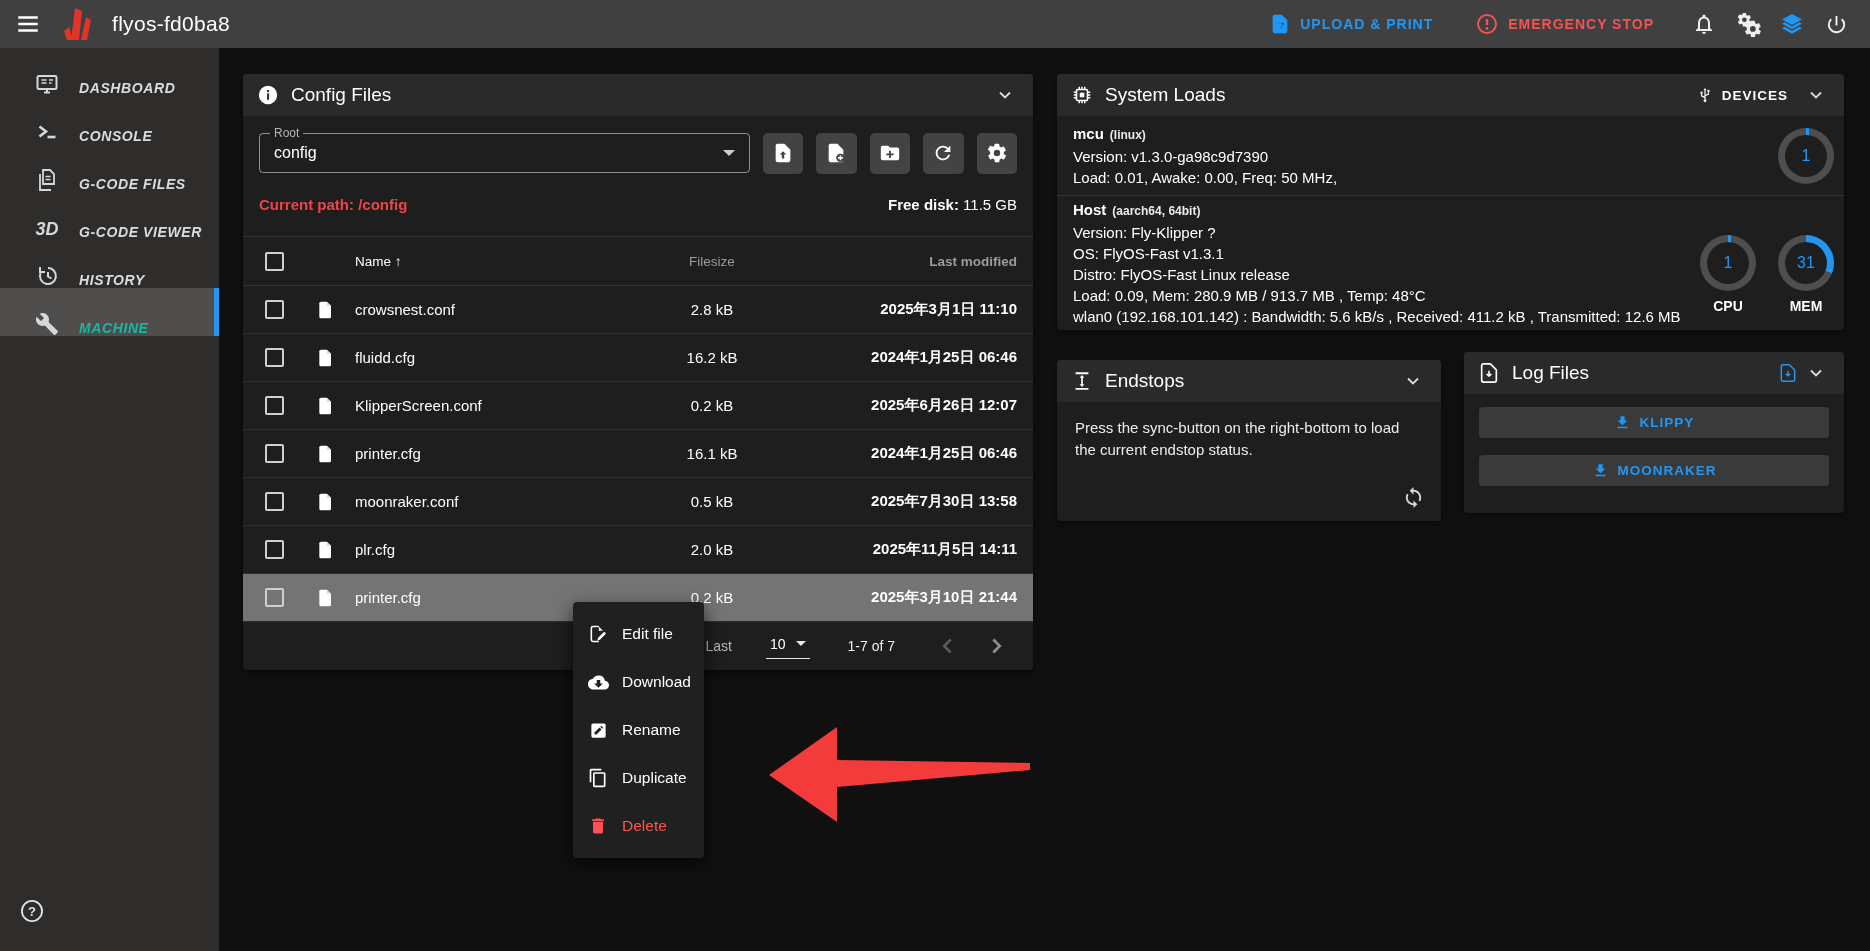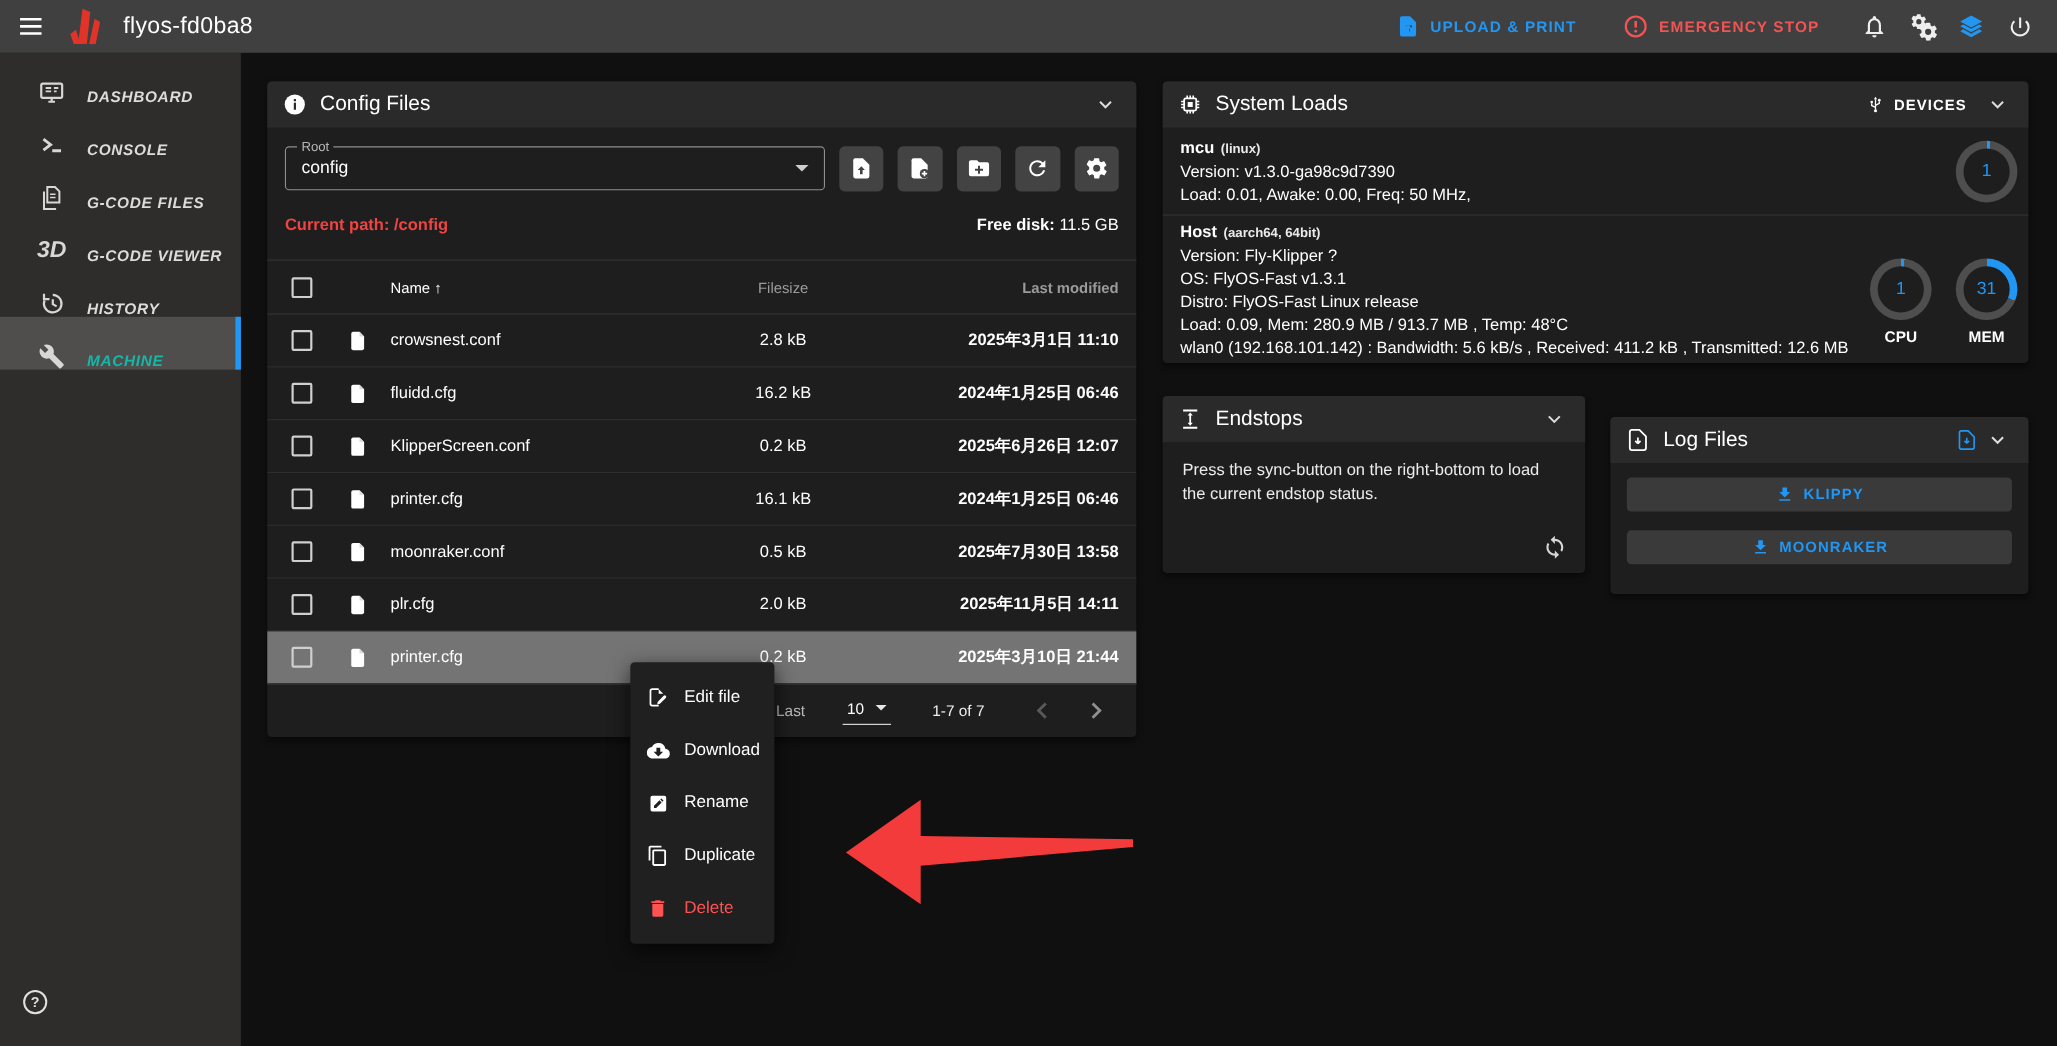--- a/index.html
+++ b/index.html
@@ -95,21 +95,21 @@
   .gauge-inner { position:absolute; inset:7px; background:#1e1e1e; border-radius:50%;
     display:flex; align-items:center; justify-content:center; color:#2196f3; font-size:16px; }
   .gauge-label { margin-top:7px; color:#fff; font-size:14px; font-weight:700; }
   .loads-sec.mcu .gauge-wrap { margin-top:1px; }
   .loads-sec.host .gauges { margin-top:22px; }
 
   
   #endstops-card { left:1057px; top:360px; width:384px; height:161px; }
   .endstop-body { position:relative; padding:15px 18px; color:#ececec; font-size:15px; line-height:22px; height:119px; }
   .sync-btn { position:absolute; right:16px; bottom:12px; color:#d6d6d6; cursor:pointer; display:flex; }
-  #logs-card { left:1464px; top:379px; width:380px; height:161px; }
+  #logs-card { left:1464px; top:352px; width:380px; height:161px; }
   .log-body { padding:13px 15px; display:flex; flex-direction:column; gap:17px; }
   .log-btn { height:31px; background:#3a3a3a; border-radius:4px; display:flex; align-items:center;
     justify-content:center; gap:9px; color:#2196f3; font-size:13.5px; font-weight:700; letter-spacing:1px; cursor:pointer; }
 
   
   .ctx-menu { position:absolute; left:573px; top:602px; width:131px; background:#202020; border-radius:4px;
     box-shadow:0 6px 18px rgba(0,0,0,.65); padding:8px 0; z-index:40; }
   .ctx-item { height:48px; display:flex; align-items:center; padding-left:14px; color:#fff;
     font-size:15.5px; cursor:pointer; }
   .ctx-item .ctx-ic { display:flex; width:22px; justify-content:center; color:#fff; }
@@ -210,21 +210,21 @@
       <span class="nav-ic">
         <svg width="24" height="24" viewBox="0 0 24 24">
             <path d="M8 2h7l4 4v10h-11z" fill="none" stroke="currentColor" stroke-width="1.8"></path>
             <path d="M5 6v16h11" fill="none" stroke="currentColor" stroke-width="1.8"></path>
             <path d="M10.5 8.5h5M10.5 11.5h5" stroke="currentColor" stroke-width="1.4"></path>
           </svg>
       </span>
       <span class="nav-label">G-CODE FILES</span>
     </div>
     <div class="nav-item">
-      <span class="nav-ic" style="font-size:21px;font-weight:700;">3D</span>
+      <span class="nav-ic" style="font-size:18px;font-weight:700;">3D</span>
       <span class="nav-label">G-CODE VIEWER</span>
     </div>
     <div class="nav-item">
       <span class="nav-ic">
         <svg width="24" height="24" viewBox="0 0 24 24">
             <path d="M13 4a8 8 0 1 1-7.5 5" fill="none" stroke="currentColor" stroke-width="2"></path>
             <path d="M5 3v5h5" fill="none" stroke="currentColor" stroke-width="2"></path>
             <path d="M13 8v4.5l3.5 2" fill="none" stroke="currentColor" stroke-width="2"></path>
           </svg>
       </span>

